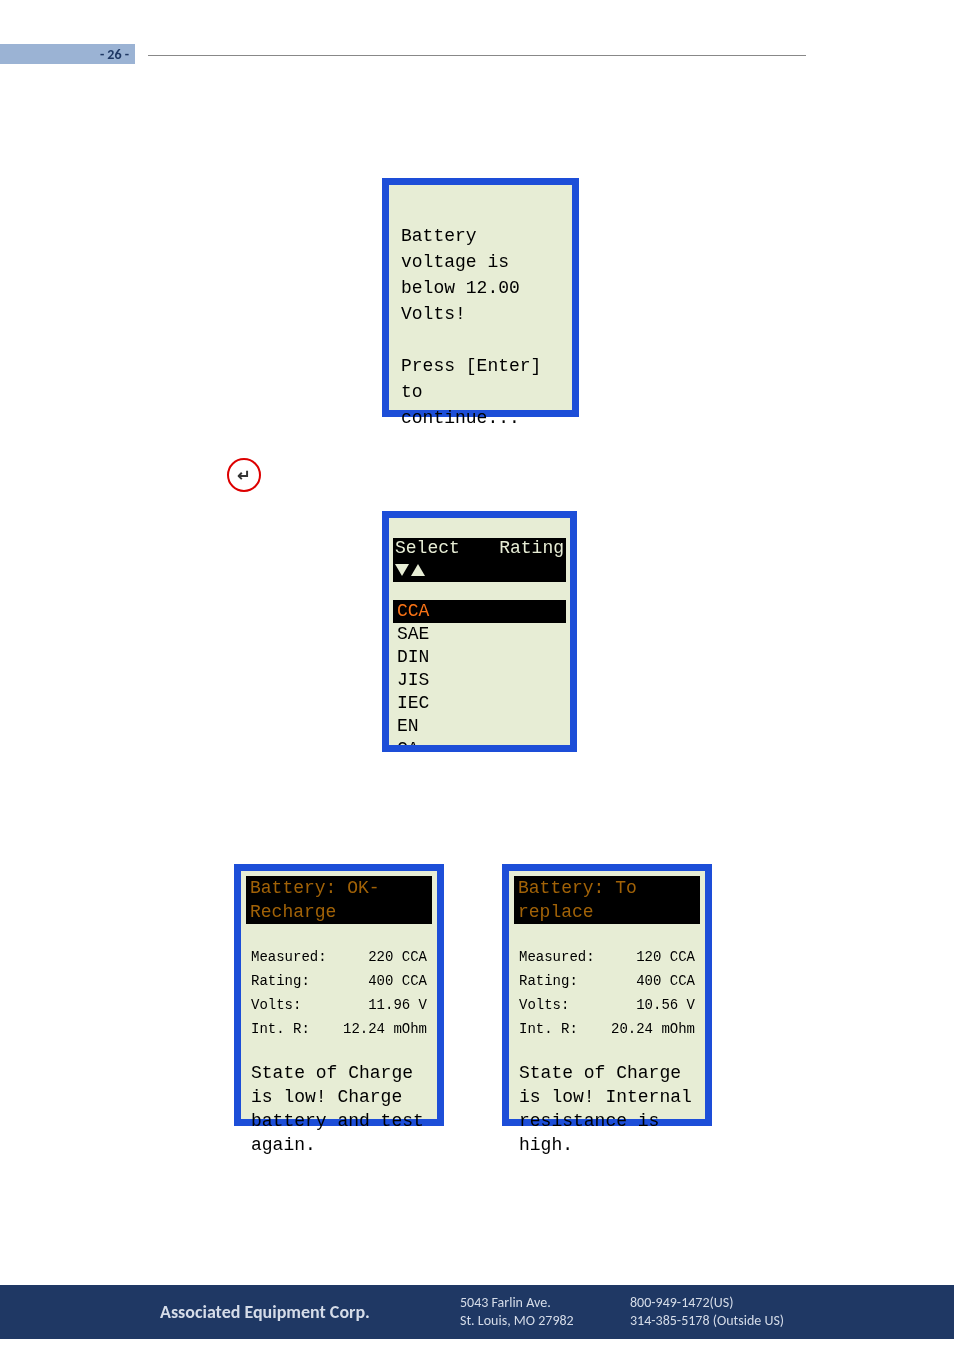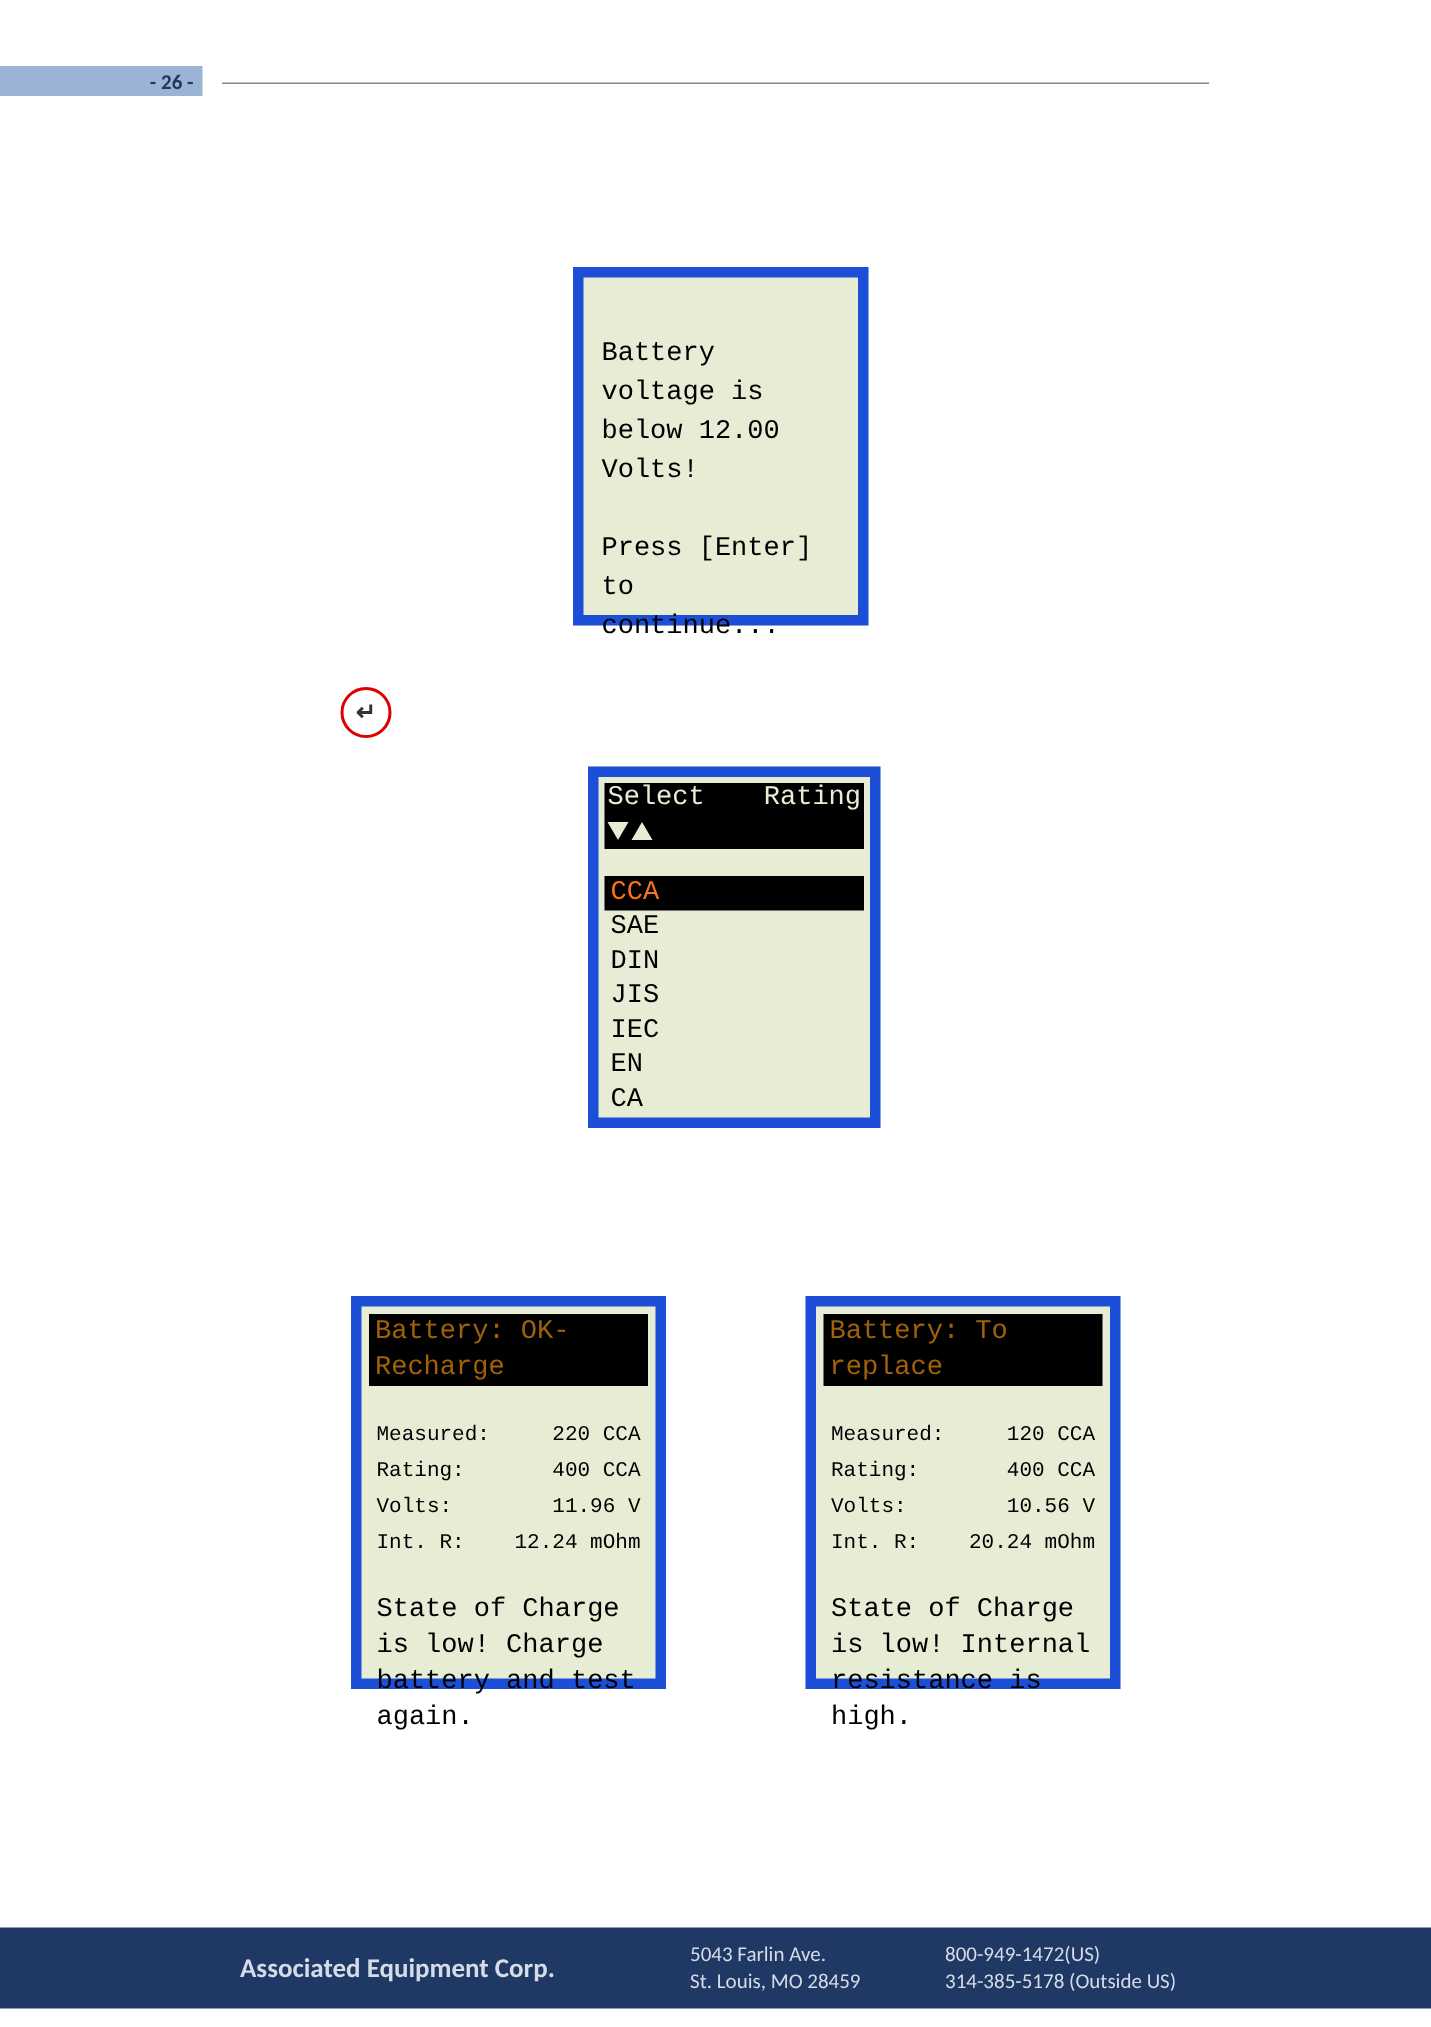--- a/index.html
+++ b/index.html
@@ -1,31 +1,31 @@
 <!DOCTYPE html>
 <html><head>
 <meta charset="utf-8">
 <style>
   html,body{margin:0;padding:0;background:#fff;font-family:Calibri,Arial,sans-serif}
   .page{width:954px;height:1351px;background:#fff;position:relative}
   .page-num-bar{position:absolute;top:44px;left:0;width:135px;height:20px;background:#9bb3d4;text-align:right;padding-right:6px;box-sizing:border-box;line-height:22px;font-size:14px;color:#1f3864;font-weight:bold}
   .hr-top{position:absolute;top:55px;left:148px;right:148px;border-top:1px solid #888}
   .lcd{position:absolute;border:7px solid #1d4ed8;background:#e7edd5;font-family:"Courier New",monospace;font-size:18px;color:#000;box-sizing:border-box}
   .lcd1{left:382px;top:178px;width:197px;height:239px;padding:38px 12px 12px 12px;line-height:26px}
-  .lcd2{left:392px;top:511px;width:195px;height:241px;padding:4px 4px;overflow:hidden}
+  .lcd2{left:382px;top:511px;width:195px;height:241px;padding:20px 4px;overflow:hidden}
   .lcd2 .hdr{background:#000;color:#e7edd5;padding:0 2px;display:flex;justify-content:space-between;font-family:"Courier New",monospace;font-size:18px}
   .lcd2 .arrows{background:#000;color:#e7edd5;padding:0 2px;height:24px;font-family:"Courier New",monospace;display:flex;align-items:center;gap:2px}
   .tri-down{width:0;height:0;border-left:7px solid transparent;border-right:7px solid transparent;border-top:12px solid #e7edd5;display:inline-block}
   .tri-up{width:0;height:0;border-left:7px solid transparent;border-right:7px solid transparent;border-bottom:12px solid #e7edd5;display:inline-block}
   .lcd2 .gap{height:18px}
   .lcd2 .item{padding:0 4px;font-family:"Courier New",monospace;font-size:18px;line-height:23px}
   .lcd2 .item.sel{background:#000;color:#f97316}
   .enter-btn{position:absolute;left:227px;top:458px;width:30px;height:30px;border:2px solid #d00;border-radius:50%;display:flex;align-items:center;justify-content:center;font-size:16px;color:#333;font-weight:bold}
   .lcd3{left:234px;top:864px;width:210px;height:262px;padding:4px;line-height:24px}
-  .lcd4{left:537px;top:864px;width:210px;height:262px;padding:4px;line-height:24px}
+  .lcd4{left:502px;top:864px;width:210px;height:262px;padding:4px;line-height:24px}
   .lcd34hdr{background:#000;color:#a16207;padding:0 4px;margin:1px;font-family:"Courier New",monospace;font-size:18px}
   .row{display:flex;justify-content:space-between;padding:0 6px;font-family:"Courier New",monospace;font-size:14px}
   .msg{padding:0 6px;font-family:Liberation Mono, monospace;font-size:18px;line-height:24px}
   .spacer{height:20px}
   .footer{position:absolute;left:0;bottom:12px;width:954px;height:54px;background:#1f3864;color:#d5dce8;display:flex;align-items:center;box-sizing:border-box;padding:0 30px 0 160px;font-size:14px}
   .footer .company{font-weight:bold;font-size:18px;color:#d5dce8;flex:0 0 300px}
   .footer .addr{flex:0 0 170px;line-height:18px}
   .footer .phone{flex:0 0 220px;line-height:18px}
 </style>
 </head>
@@ -111,20 +111,20 @@
         <span>20.24 mOhm</span>
       </div>
     <div class="spacer"></div>
     <div class="msg">State of Charge is low! Internal resistance is high.</div>
   </div>
 
   <div class="footer">
     <div class="company">Associated Equipment Corp.</div>
     <div class="addr">
       <div>5043 Farlin Ave.</div>
-      <div>St. Louis, MO 28459</div>
+      <div>St. Louis, MO 27982</div>
     </div>
     <div class="phone">
       <div>800-949-1472(US)</div>
       <div>314-385-5178 (Outside US)</div>
     </div>
   </div>
 </div>
 
 </body></html>

